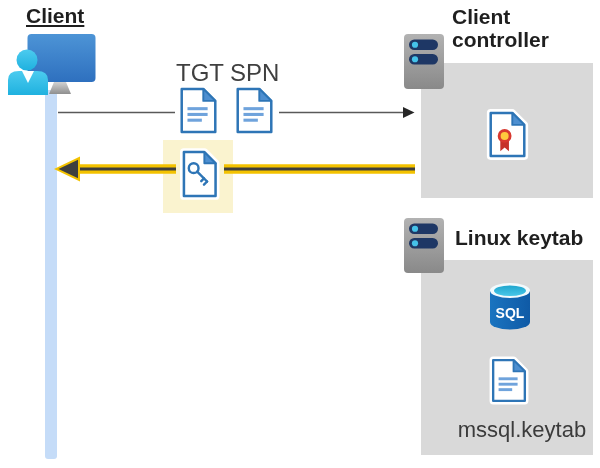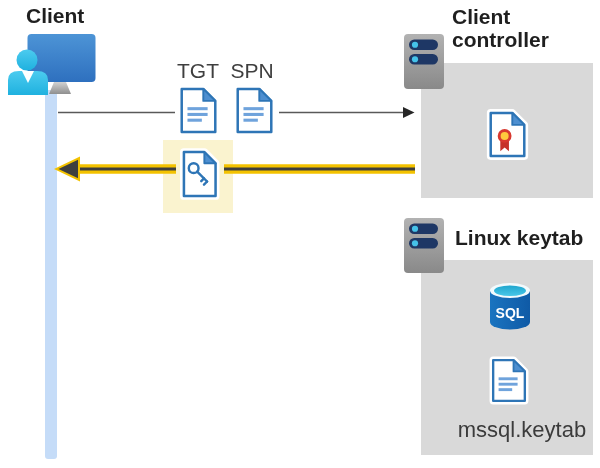--- a/index.html
+++ b/index.html
@@ -3,21 +3,21 @@
 <meta charset="utf-8">
 <style>
   html,body{margin:0;padding:0;background:#ffffff;}
   body{font-family:"Liberation Sans",sans-serif;}
   .stage{position:relative;width:600px;height:468px;background:#ffffff;overflow:hidden;}
   .abs{position:absolute;}
   .gray-box{background:#D9D9D9;z-index:1;}
   .highlight-box{background:#FAF3CF;z-index:1;}
   .timeline{background:#C5DCF8;border-radius:0 0 3px 3px;z-index:1;}
   .title{font-weight:bold;color:#1F1F1F;font-size:21px;line-height:23px;z-index:4;}
-  .msg-label{font-size:21px;color:#3F3F3F;text-align:center;z-index:4;}
+  .msg-label{font-size:24px;color:#3F3F3F;text-align:center;z-index:4;}
   .keytab{font-size:22px;color:#3B3B3B;text-align:center;z-index:4;}
   svg.icon{position:absolute;z-index:3;overflow:visible;}
   svg.arrows{position:absolute;left:0;top:0;z-index:2;pointer-events:none;}
 </style>
 </head>
 <body>
 
 <div class="stage">
 
   <div class="abs gray-box" style="left:421px;top:63px;width:172px;height:135px;"></div>
@@ -151,20 +151,20 @@
 
   <svg class="icon" style="left:490px;top:355px;" width="38" height="51" viewBox="0 0 42 49">
     <path d="M3.5,2 H26 L38.5,14.5 V47 H3.5 Z" fill="#FFFFFF" stroke="#FFFFFF" stroke-width="8" stroke-linejoin="round"></path>
     <path d="M3.5,2 H26 L38.5,14.5 V47 H3.5 Z" fill="#FFFFFF" stroke="#2E75B6" stroke-width="2.6" stroke-linejoin="round"></path>
     <path d="M26,2 L38.5,14.5 L26,14.5 Z" fill="#4E8FD0" stroke="#2E75B6" stroke-width="2" stroke-linejoin="round"></path>
     <rect x="9.5" y="21" width="21" height="3.2" fill="#6FA3DC"></rect>
     <rect x="9.5" y="27" width="21" height="3.2" fill="#6FA3DC"></rect>
     <rect x="9.5" y="33" width="15" height="3.2" fill="#6FA3DC"></rect>
   </svg>
 
-  <div class="abs title" style="left:26px;top:4px;">Client</div>
+  <div class="abs title" style="left:26px;top:4px;text-decoration:underline;">Client</div>
   <div class="abs title" style="left:452px;top:5px;width:115px;">Client controller</div>
   <div class="abs title" style="left:455px;top:226px;white-space:nowrap;">Linux keytab</div>
   <div class="abs msg-label" style="left:176px;top:59px;width:44px;">TGT</div>
   <div class="abs msg-label" style="left:230px;top:59px;width:44px;">SPN</div>
   <div class="abs keytab" style="left:436px;top:417px;width:172px;">mssql.keytab</div>
 
 </div>
 
 </body></html>

